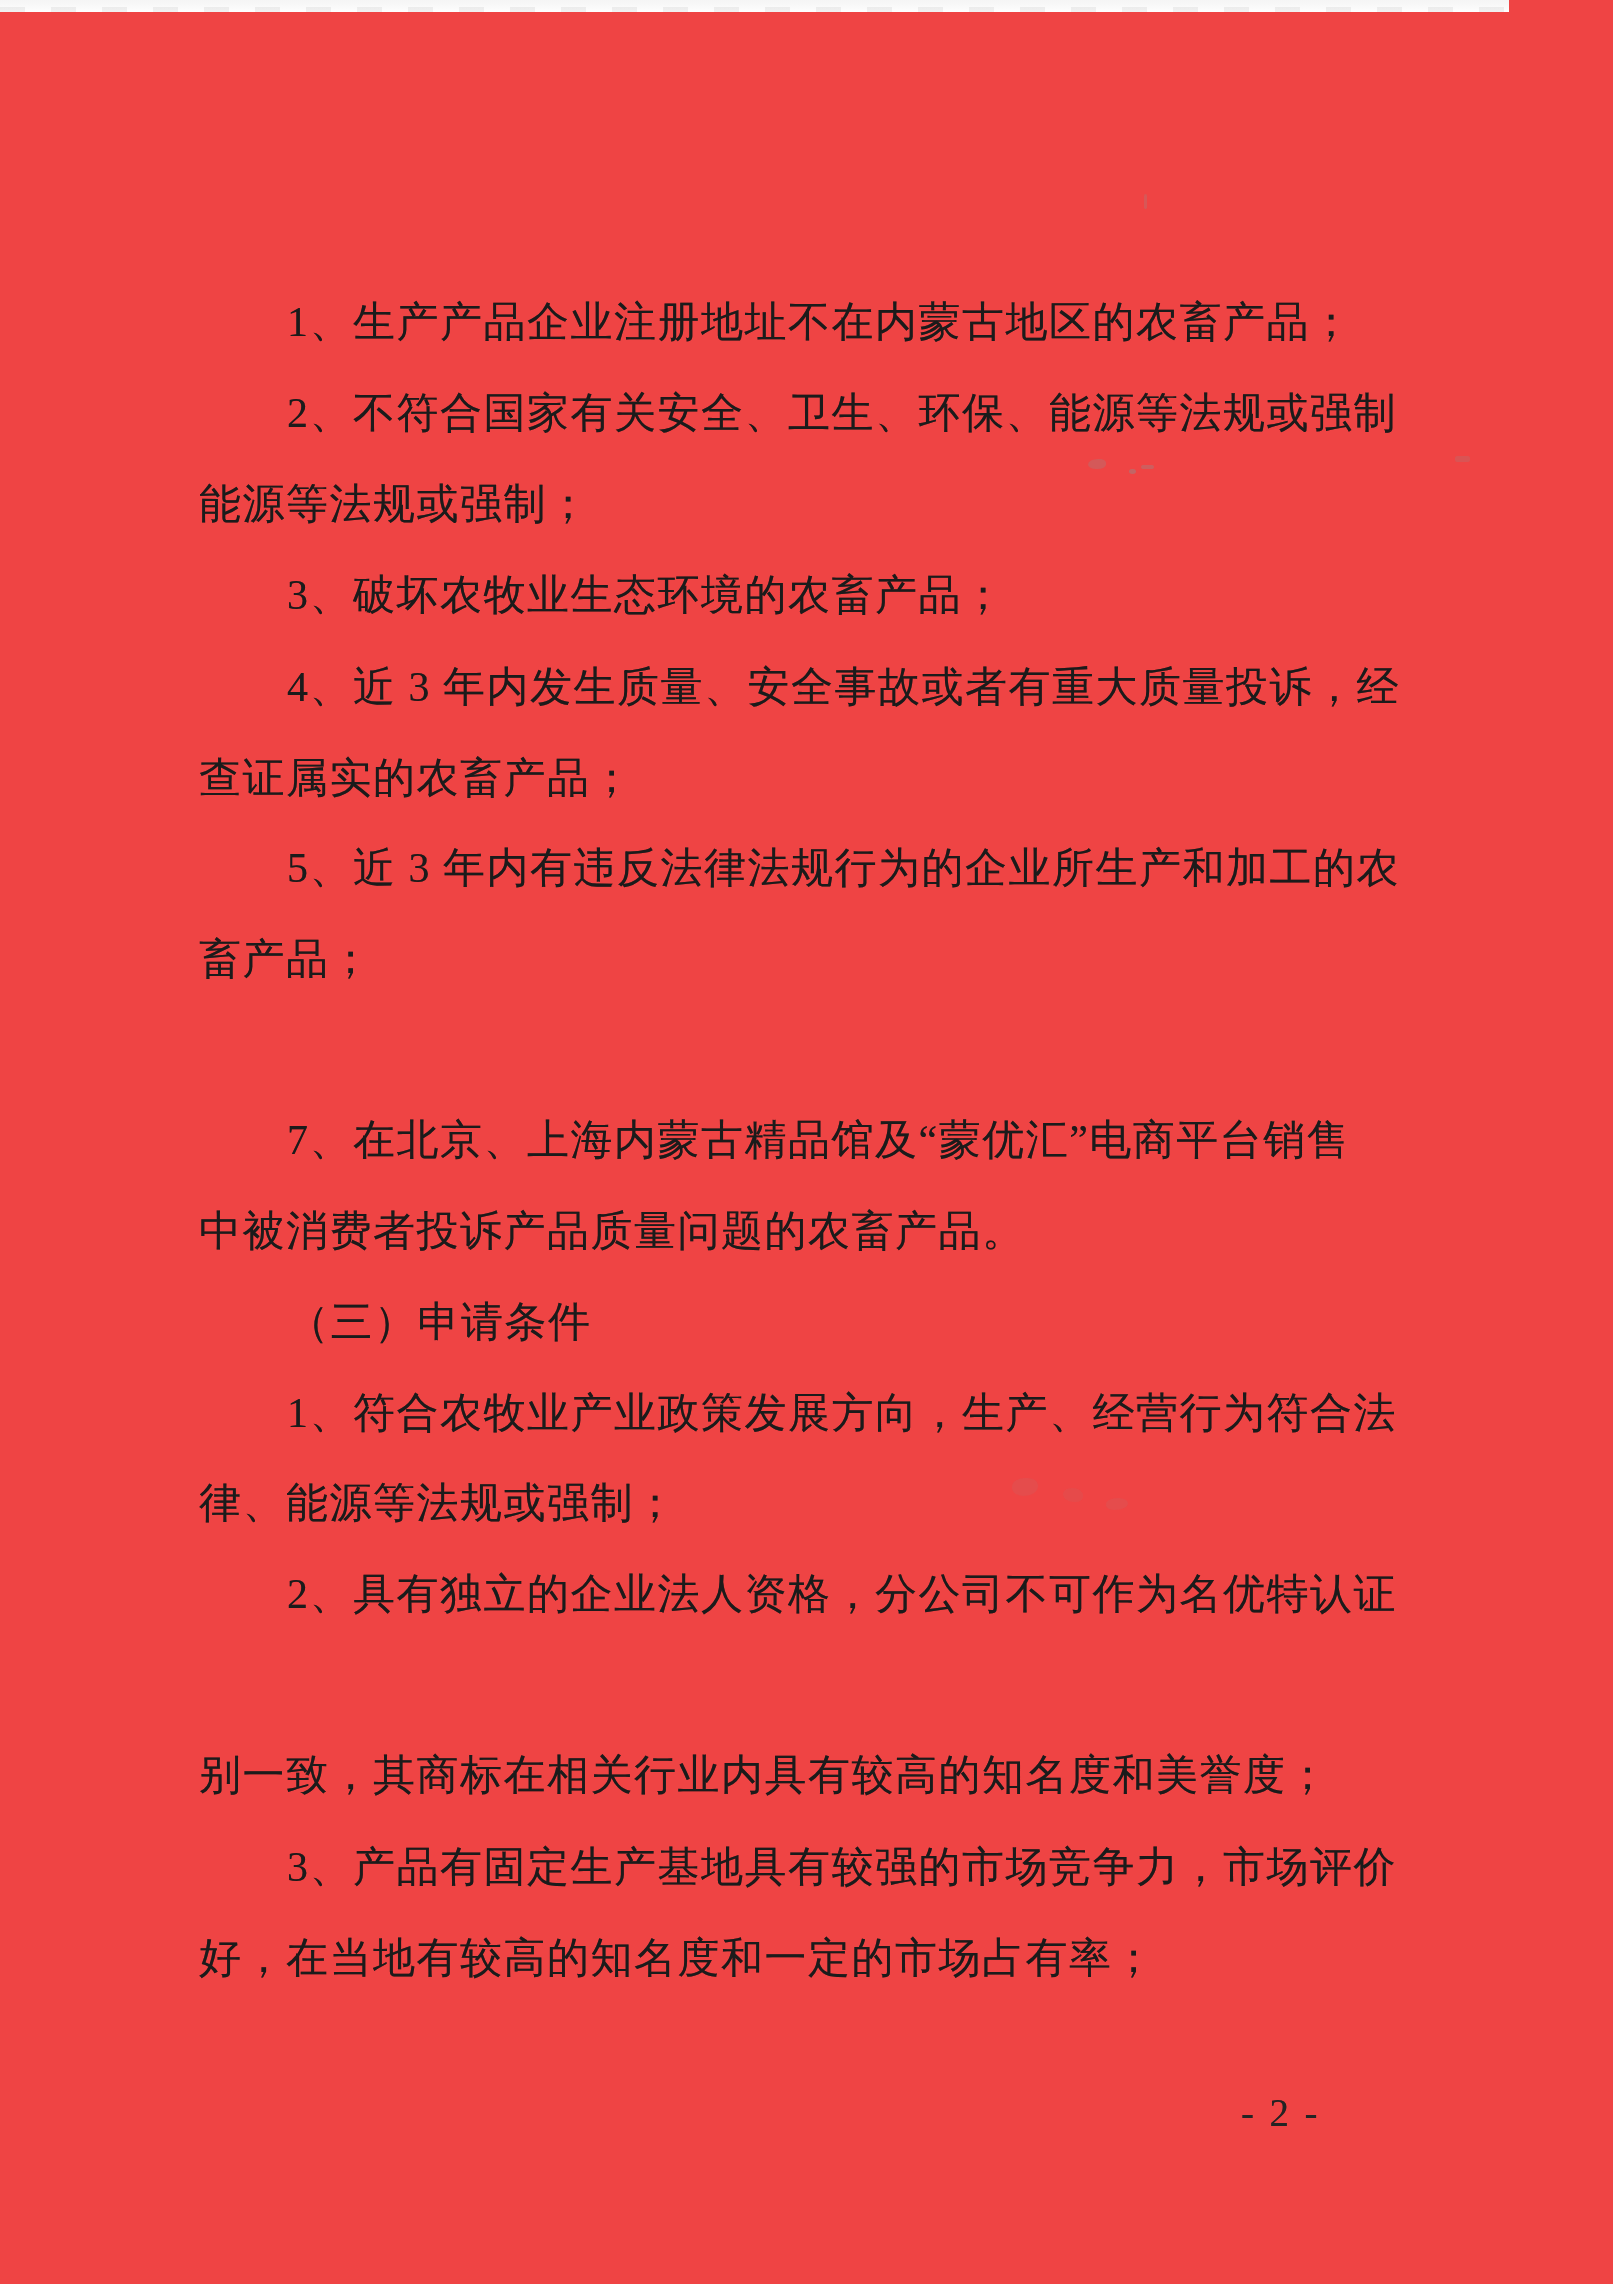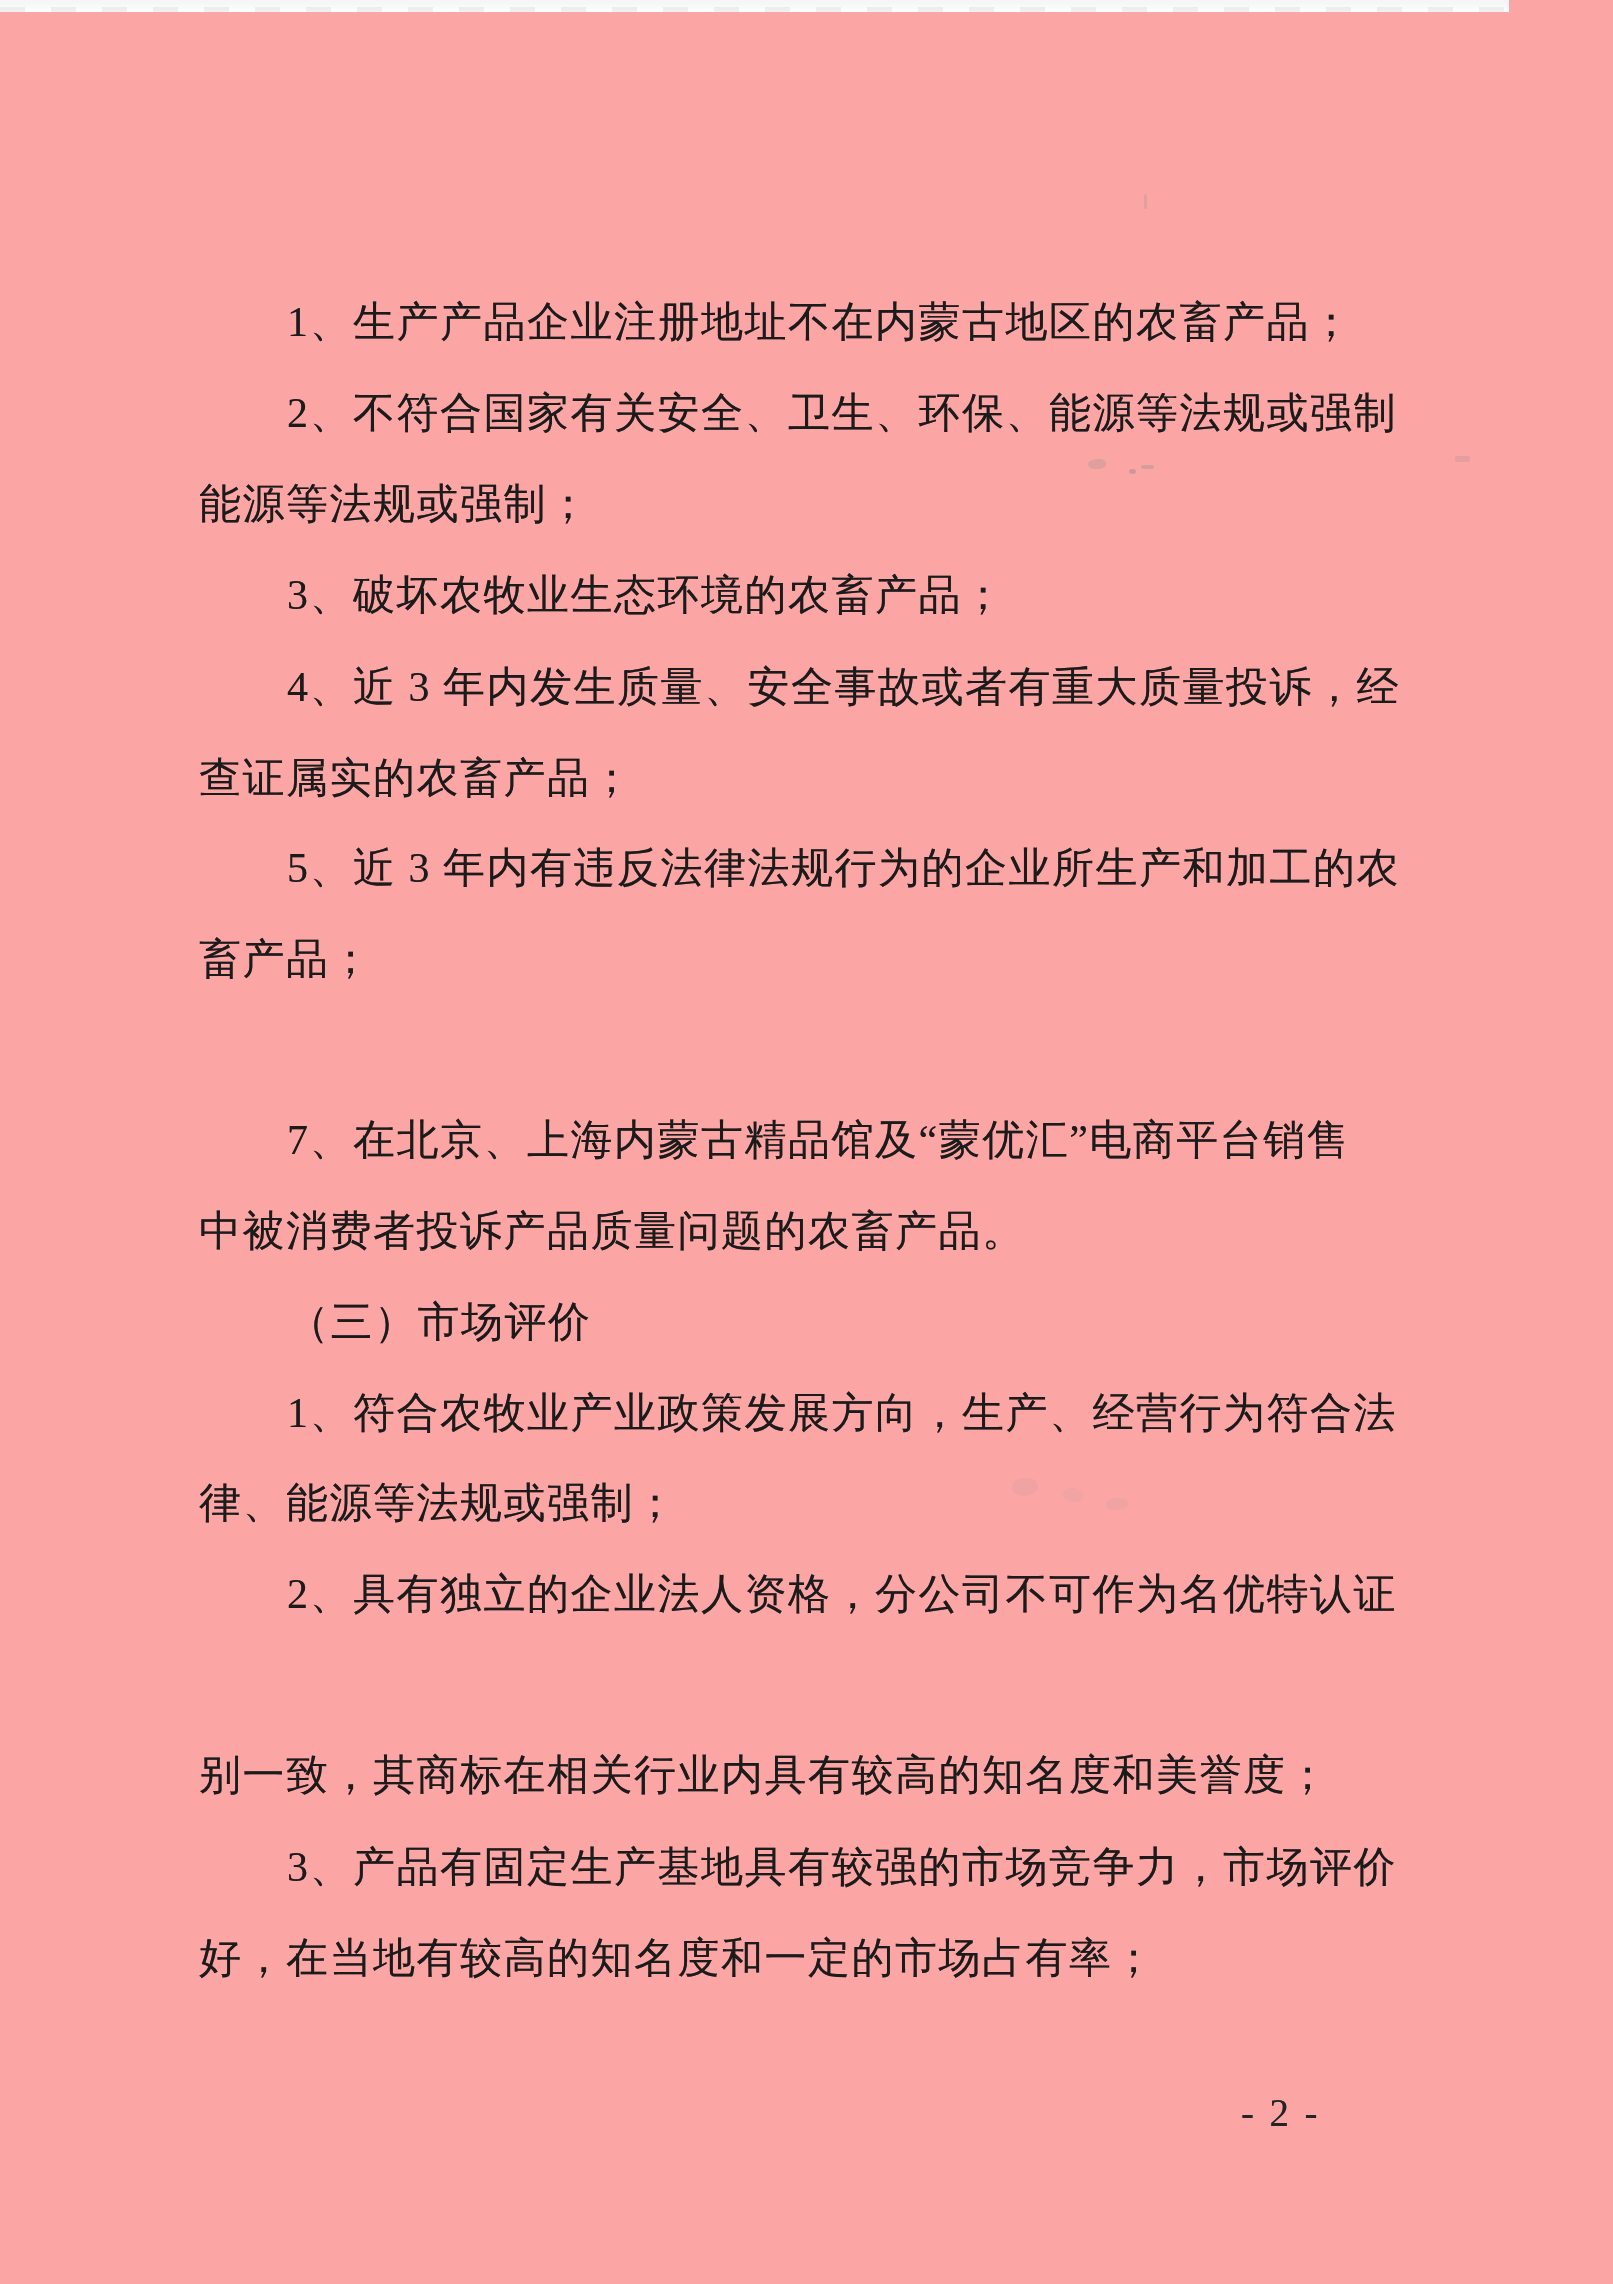--- a/index.html
+++ b/index.html
@@ -4,21 +4,21 @@
 <style>
   html, body {
     margin: 0;
     padding: 0;
     background: #ffffff;
   }
   .page {
     position: relative;
     width: 1613px;
     height: 2285px;
-    background: #fca5a5;
+    background: #ef4444;
     overflow: hidden;
     font-family: "Liberation Serif", "DejaVu Serif", serif;
     color: #1b1b1b;
   }
   
   .scan-edge {
     position: absolute;
     top: 0; left: 0;
     width: 1509px; height: 11.8px;
     background: linear-gradient(180deg, #f5f5f5 0%, #fafafa 65%, #ffffff 100%);
@@ -68,21 +68,21 @@
   <div class="line indent" style="top:300px">1、生产产品企业注册地址不在内蒙古地区的农畜产品；</div>
   <div class="line indent" style="top:391px">2、不符合国家有关安全、卫生、环保、能源等法规或强制</div>
   <div class="line" style="top:482px">能源等法规或强制；</div>
   <div class="line indent" style="top:573px">3、破坏农牧业生态环境的农畜产品；</div>
   <div class="line indent" style="top:665px">4、近 3 年内发生质量、安全事故或者有重大质量投诉，经</div>
   <div class="line" style="top:756px">查证属实的农畜产品；</div>
   <div class="line indent" style="top:846px">5、近 3 年内有违反法律法规行为的企业所生产和加工的农</div>
   <div class="line" style="top:937px">畜产品；</div>
   <div class="line indent" style="top:1118px">7、在北京、上海内蒙古精品馆及“蒙优汇”电商平台销售</div>
   <div class="line" style="top:1209px">中被消费者投诉产品质量问题的农畜产品。</div>
-  <div class="line indent" style="top:1300px">（三）市场评价</div>
+  <div class="line indent" style="top:1300px">（三）申请条件</div>
   <div class="line indent" style="top:1391px">1、符合农牧业产业政策发展方向，生产、经营行为符合法</div>
   <div class="line" style="top:1481px">律、能源等法规或强制；</div>
   <div class="line indent" style="top:1572px">2、具有独立的企业法人资格，分公司不可作为名优特认证</div>
   <div class="line" style="top:1753px">别一致，其商标在相关行业内具有较高的知名度和美誉度；</div>
   <div class="line indent" style="top:1845px">3、产品有固定生产基地具有较强的市场竞争力，市场评价</div>
   <div class="line" style="top:1936px">好，在当地有较高的知名度和一定的市场占有率；</div>
 
   <div class="page-number">- 2 -</div>
 
   <div class="speck" style="left:1088px; top:459px; width:17.6px; height:9.8px; opacity:.28; border-radius:60% 40% 50% 50%;"></div>

